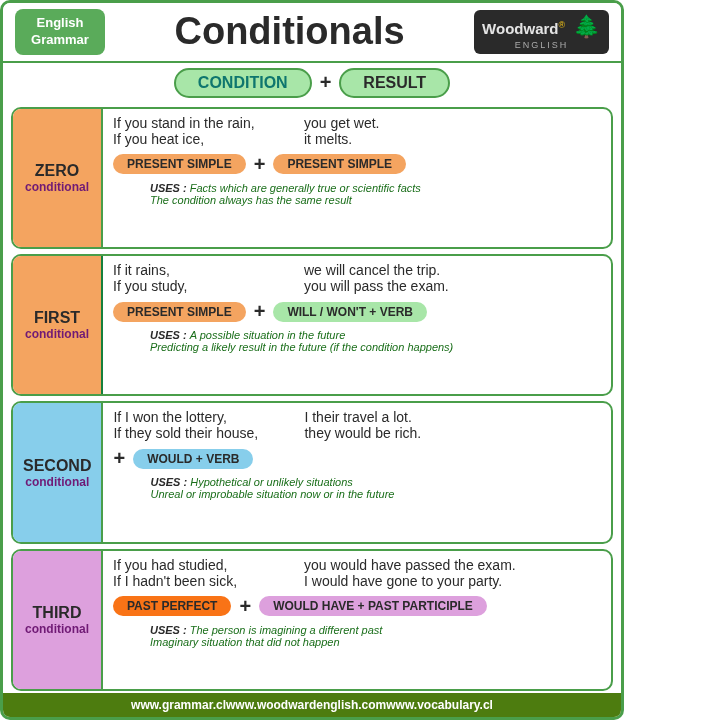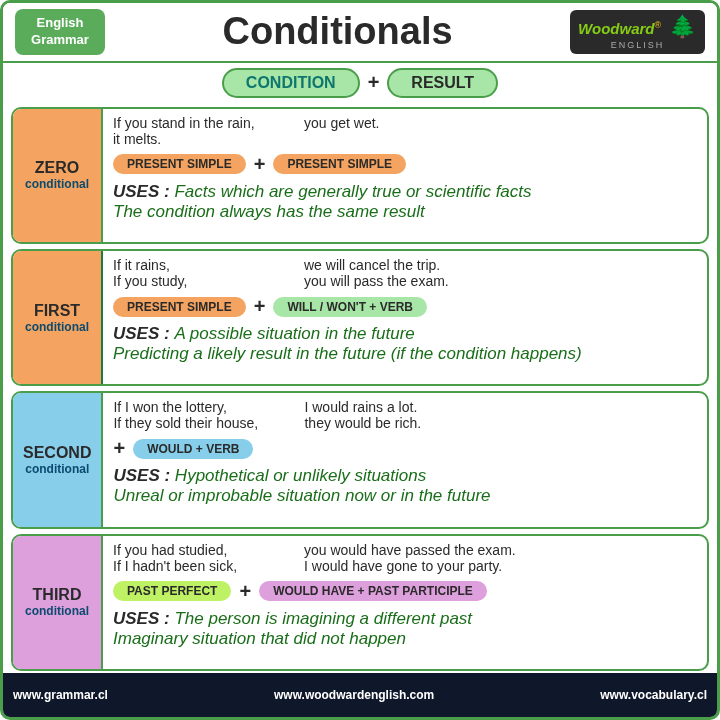--- a/index.html
+++ b/index.html
@@ -5,21 +5,21 @@
     * { box-sizing: border-box; margin: 0; padding: 0; }
     body {
       width: 720px;
       height: 720px;
       font-family: Arial, sans-serif;
       background: #fff;
       overflow: hidden;
     }
 
     .page {
-      width: 720px;
+      width: 624px;
       height: 720px;
       display: flex;
       flex-direction: column;
       border: 3px solid #4a9e4a;
       border-radius: 10px;
       overflow: hidden;
     }
 
     
     .header {
@@ -52,24 +52,23 @@
     }
 
     .logo-box {
       background: #2a2a2a;
       border-radius: 6px;
       padding: 4px 8px;
       text-align: center;
       min-width: 90px;
     }
     .logo-box .woodward {
-      color: #84cc16;
+      color: #e5e5e5;
       font-size: 15px;
       font-weight: bold;
-      font-style: italic;
     }
     .logo-box .reg {
       font-size: 9px;
       color: #f5c518;
       vertical-align: super;
     }
     .logo-box .english-sub {
       color: #aaa;
       font-size: 9px;
       letter-spacing: 2px;
@@ -152,21 +151,21 @@
     .cond-label.third { background: #dda0dd; border-right: 2px solid #4a9e4a; }
 
     .cond-label .label-name {
       font-size: 16px;
       font-weight: 900;
       color: #2a2a2a;
     }
     .cond-label .label-sub {
       font-size: 12px;
       font-weight: bold;
-      color: #0c4a6e;
+      color: #701a75;
     }
 
     .cond-body {
       flex: 1;
       padding: 6px 10px 5px;
       display: flex;
       flex-direction: column;
       gap: 3px;
     }
 
@@ -196,43 +195,44 @@
       padding: 3px 14px;
       font-size: 12px;
       font-weight: 800;
       color: #2a2a2a;
     }
 
     .formula-badge.present-simple { background: #f4a460; }
     .formula-badge.will-verb { background: #a8e6a8; }
     .formula-badge.past-simple { background: #87ceeb; }
     .formula-badge.would-verb { background: #87ceeb; }
-    .formula-badge.past-perfect { background: #bef264; }
+    .formula-badge.past-perfect { background: #f97316; }
     .formula-badge.would-have { background: #dda0dd; }
 
     .uses-row {
-      font-size: 17px;
-      color: #2a2a2a;
+      font-size: 11px;
+      color: #2a2a2a;
+      margin-left: 37px;
     }
     .uses-label {
       font-weight: 900;
       font-style: italic;
     }
     .uses-text {
       font-style: italic;
       color: #1a6e1a;
     }
 
     
     .footer {
-      background: #0f172a;
-      display: flex;
-      justify-content: space-between;
-      align-items: center;
-      padding: 15px 10px;
+      background: #4d7c0f;
+      display: flex;
+      justify-content: center;
+      align-items: center;
+      padding: 5px 10px;
     }
     .footer-link {
       color: #fff;
       font-size: 12px;
       font-weight: bold;
     }
   </style>
 </head>
 <body>
 
@@ -266,20 +266,21 @@
       <span class="label-sub">conditional</span>
     </div>
         <div class="cond-body">
           <div class="examples">
         <div class="example-row">
           <span class="example-condition">If you stand in the rain,</span>
           <span class="example-result">you get wet.</span>
         </div>
 
         <div class="example-row">
+          <span class="example-condition">If you heat ice,</span>
           <span class="example-result">it melts.</span>
         </div>
       </div>
       <div class="formula-row">
         <span class="formula-badge present-simple">PRESENT SIMPLE</span>
         <span class="plus-sign">+</span>
         <span class="formula-badge present-simple">PRESENT SIMPLE</span>
       </div>
     <div class="uses-row"><span class="uses-label">USES : </span><span class="uses-text">Facts which are generally true or scientific facts</span><br><span class="uses-text">The condition always has the same result</span></div>
         </div>
@@ -311,21 +312,21 @@
       </div>
       <div class="cond-block">
         <div class="cond-label second">
       <span class="label-name">SECOND</span>
       <span class="label-sub">conditional</span>
     </div>
         <div class="cond-body">
           <div class="examples">
         <div class="example-row">
           <span class="example-condition">If I won the lottery,</span>
-          <span class="example-result">I would rains a lot.</span>
+          <span class="example-result">I their travel a lot.</span>
         </div>
 
         <div class="example-row">
           <span class="example-condition">If they sold their house,</span>
           <span class="example-result">they would be rich.</span>
         </div>
       </div>
       <div class="formula-row">
         <span class="plus-sign">+</span>
         <span class="formula-badge would-verb">WOULD + VERB</span>

